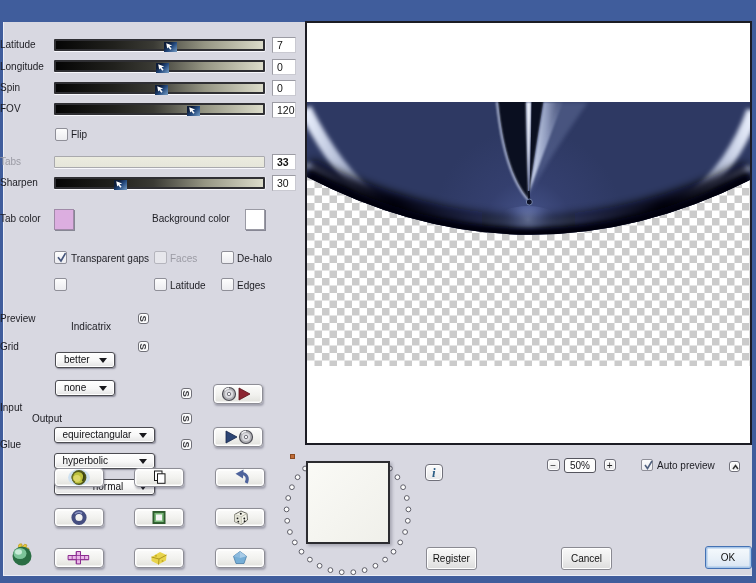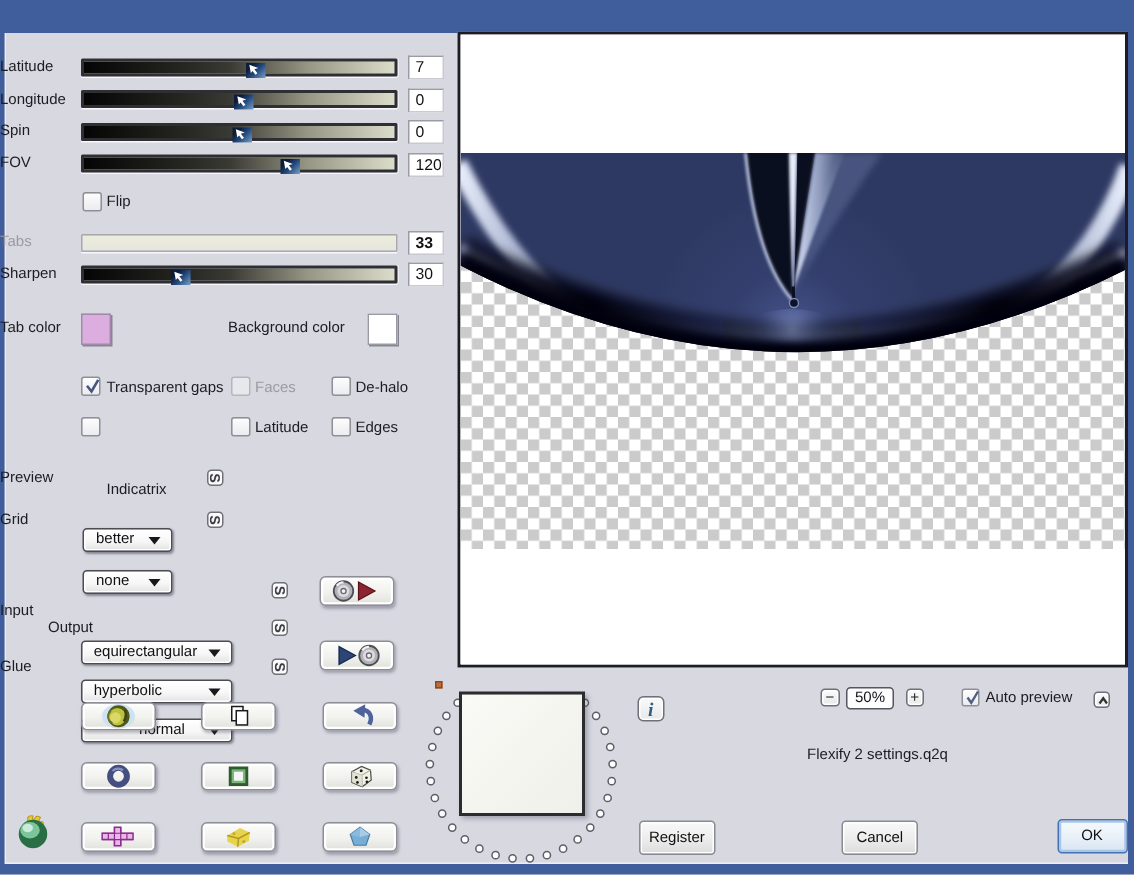--- a/index.html
+++ b/index.html
@@ -392,18 +392,17 @@
         <path d="M3 6 L5.5 9.5 L10 2" stroke="#50607e" stroke-width="1.6" fill="none"></path>
       </svg>
     </div>
 <div class="lbl" style="left:657px;top:460px;text-align:right;">Auto preview</div>
 <div class="tiny" style="left:729px;top:461px;width:11px;height:10.5px;">
       <svg width="11" height="11" style="position:absolute;left:0;top:0;">
         <path d="M3 7 L5.5 3.5 L8 7" stroke="#333" stroke-width="1.5" fill="none"></path>
       </svg>
     </div>
 
-<div class="lbl" style="left:500px;top:498px;width:170px;text-align:center;">Flexify 2 settings.q2q</div>
 
 <div class="wbtn" style="left:426px;top:546.5px;width:50.5px;">Register</div>
 <div class="wbtn" style="left:561px;top:546.5px;width:51px;">Cancel</div>
 <div class="wbtn" style="left:704.5px;top:546px;width:47px;border-color:#4472b4;box-shadow:inset 0 0 0 1.5px #a8c6e8;background:linear-gradient(180deg,#f6fafd 0%,#e8f0f8 55%,#d8e4f2 100%);">OK</div>
 </div>
 
 </body></html>

